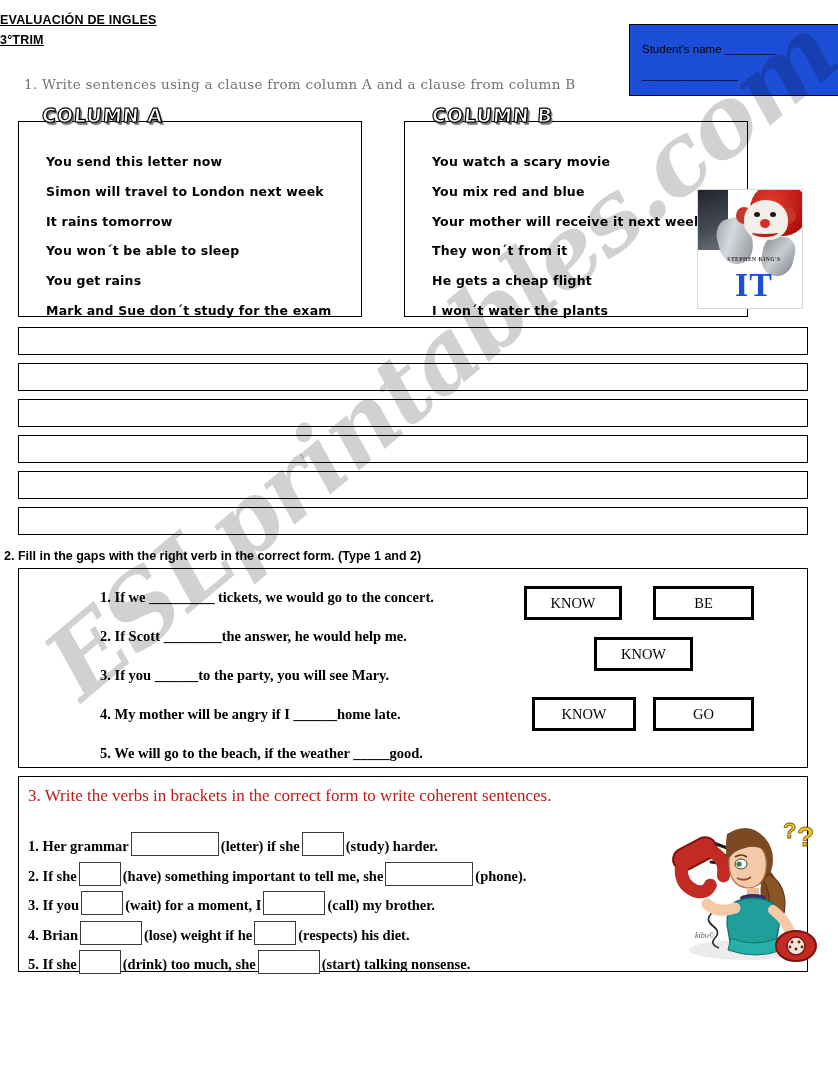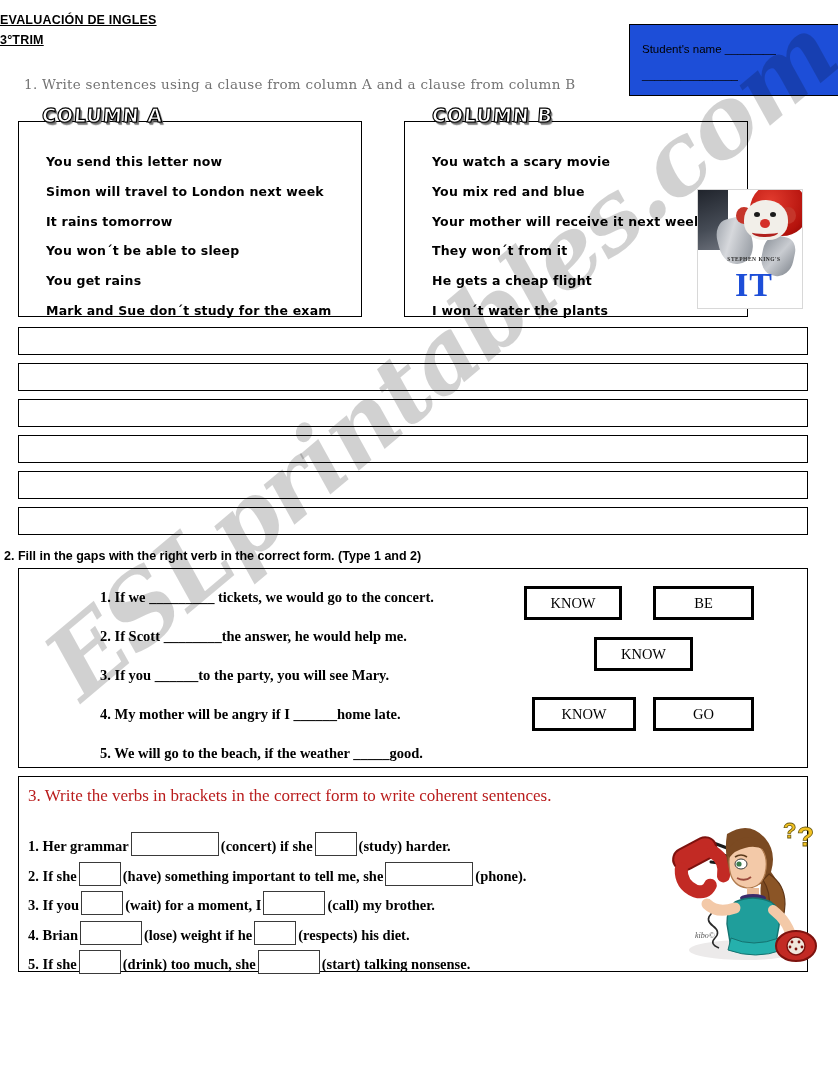--- a/index.html
+++ b/index.html
@@ -406,21 +406,21 @@
 <div class="verb-box" style="left:532px; top:697px; width:104px; height:34px;">KNOW</div>
 <div class="verb-box" style="left:653px; top:697px; width:101px; height:34px;text-align:center;">GO</div>
 
 <div id="section3-box"></div>
 <div id="instruction-3">3. Write the verbs in brackets in the correct form to write coherent sentences.</div>
 
 <div id="section3-list">
 
   <span class="s3-item">
     <span>1.</span>
-    <span>Her grammar</span><span class="fill-box fb-lg"></span><span>(concert) if she</span><span class="fill-box fb-sm"></span><span>(study) harder.</span>
+    <span>Her grammar</span><span class="fill-box fb-lg"></span><span>(letter) if she</span><span class="fill-box fb-sm"></span><span>(study) harder.</span>
   </span>
 
   <span class="s3-item">
     <span>2.</span>
     <span>If she</span><span class="fill-box fb-sm"></span><span>(have) something important to tell me, she</span><span class="fill-box fb-lg"></span><span>(phone).</span>
   </span>
 
   <span class="s3-item">
     <span>3.</span>
     <span>If you</span><span class="fill-box fb-sm"></span><span>(wait) for a moment, I</span><span class="fill-box fb-md"></span><span>(call) my brother.</span>

